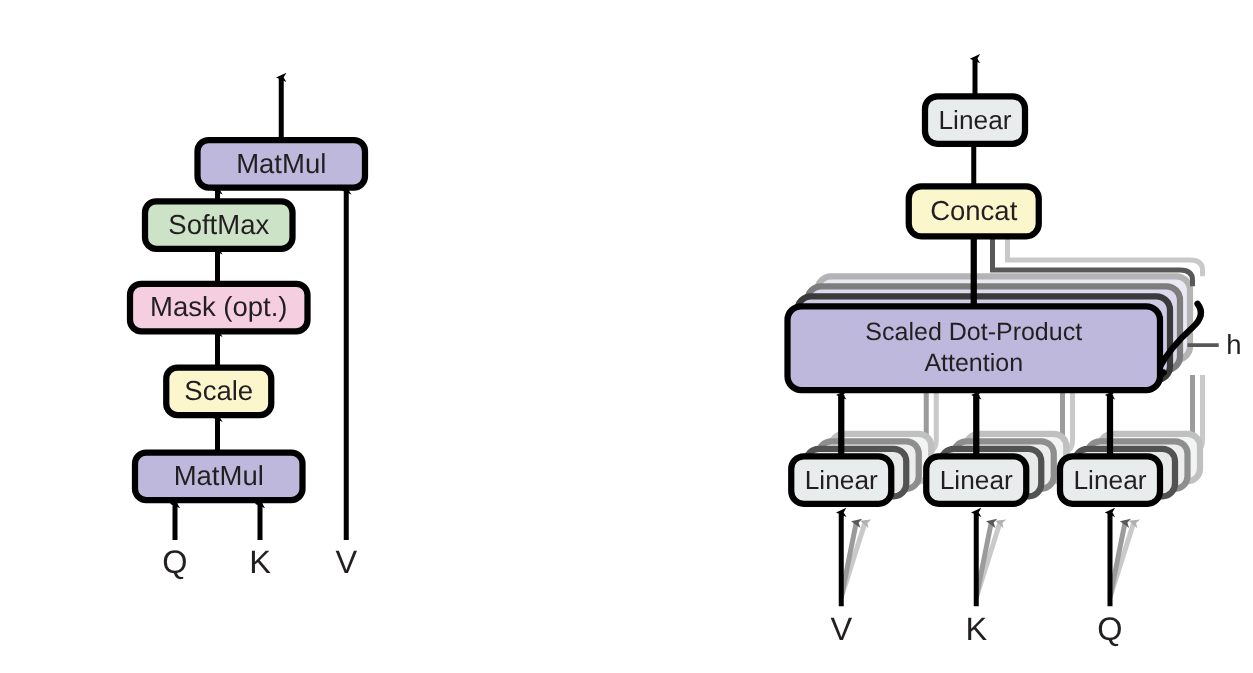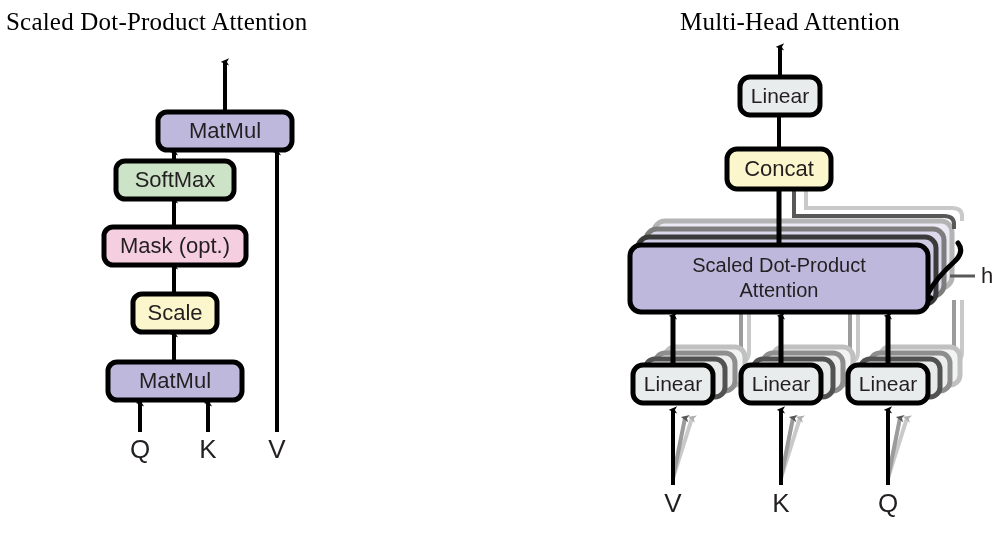--- a/index.html
+++ b/index.html
@@ -50,23 +50,21 @@
     font-family: "Liberation Sans", sans-serif;
     fill: #231f20;
     font-size: 22px;
   }
 </style>
 </head>
 <body>
 
 <div id="figure">
 
-  <div class="panel-title" id="title-left">Scaled Dot-Product Attention</div>
-
-  <div class="panel-title" id="title-right">Multi-Head Attention</div>
+
 
   <svg class="svg-layer" viewBox="0 0 1002 538">
     <defs>
       <marker id="ah-black" markerWidth="9" markerHeight="9" refX="4.2" refY="4.5" orient="auto" markerUnits="userSpaceOnUse">
         <path d="M0.6,8.6 L4.3,0.3 L8.0,8.6 L4.3,6.4 Z" fill="#000000"></path>
       </marker>
       <marker id="ah-gray1" markerWidth="9" markerHeight="9" refX="4.2" refY="4.5" orient="auto" markerUnits="userSpaceOnUse">
         <path d="M0.6,8.6 L4.3,0.3 L8.0,8.6 L4.3,6.4 Z" fill="#585858"></path>
       </marker>
       <marker id="ah-gray2" markerWidth="9" markerHeight="9" refX="4.2" refY="4.5" orient="auto" markerUnits="userSpaceOnUse">

